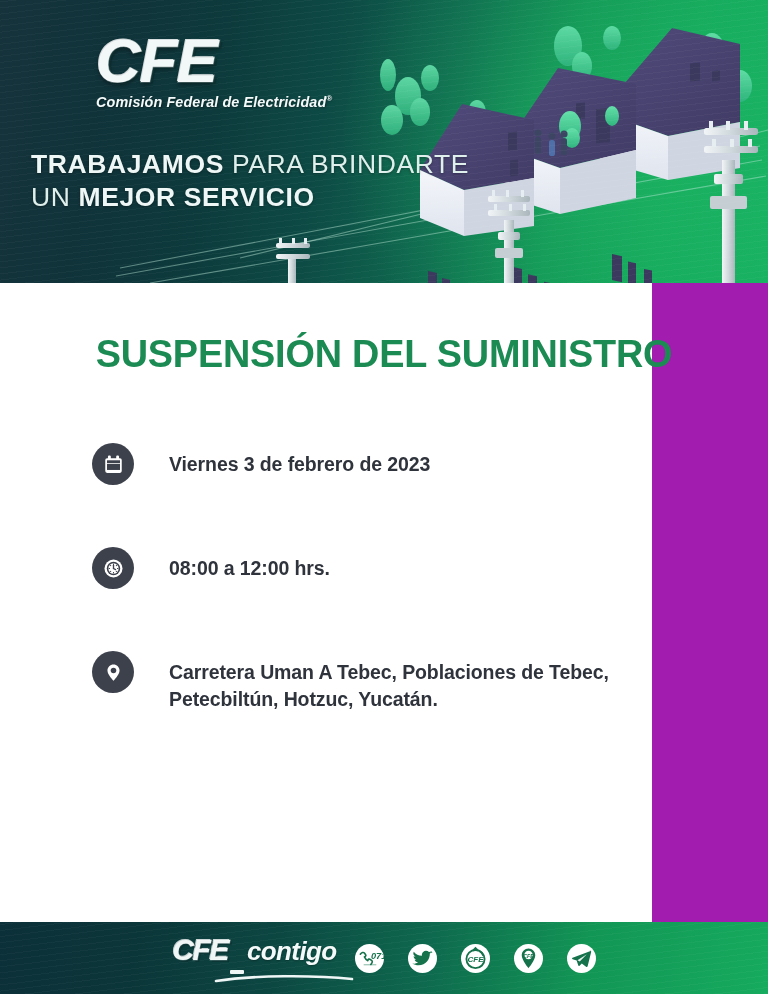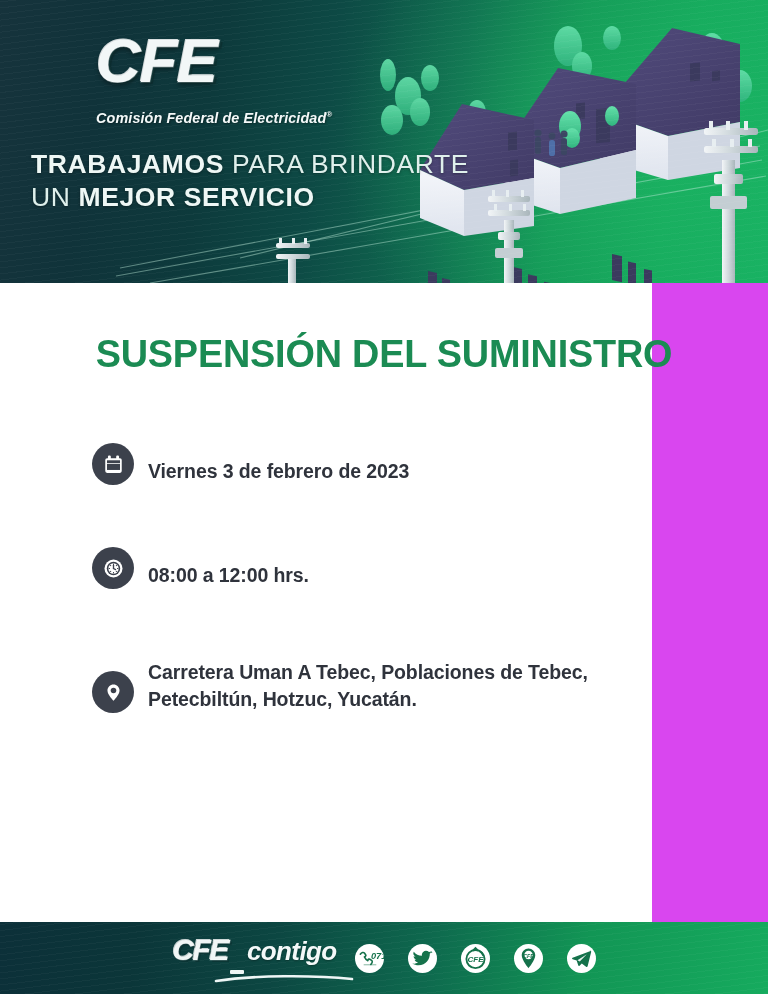--- a/index.html
+++ b/index.html
@@ -7,21 +7,21 @@
   html, body {
     width:768px; height:994px;
     background:#ffffff;
     font-family:"Liberation Sans", sans-serif;
     overflow:hidden;
   }
 
   .poster {
     position:relative;
     width:768px; height:994px;
-    background:#d946ef;
+    background:#a21caf;
   }
 
   
   .header {
     position:absolute;
     left:0; top:0;
     width:768px; height:283px;
     background:linear-gradient(100deg,
         #16333c 0%, #10333a 14%, #0d3a3c 28%,
         #0d4a45 42%, #0f6b4f 58%, #129455 72%,
@@ -60,21 +60,21 @@
     letter-spacing:-1px;
     color:#f2f7f7;
     text-shadow:
        2px 0 0 rgba(20,60,60,0.55),
        3px 2px 0 rgba(10,40,40,0.45),
       -1px -1px 0 rgba(255,255,255,0.8),
        0 3px 5px rgba(0,0,0,0.35);
     -webkit-text-stroke:1.2px rgba(255,255,255,0.35);
   }
   .brand-sub {
-    margin-top:18px;
+    margin-top:2px;
     font-weight:bold;
     font-style:italic;
     font-size:14.4px;
     letter-spacing:0.1px;
     color:#f4f9f9;
     text-shadow:1px 1px 2px rgba(0,0,0,0.35);
     white-space:nowrap;
   }
   .brand-sub sup { font-size:8px; vertical-align:super; }
 
@@ -116,22 +116,23 @@
     transform:scaleX(0.97);
   }
 
   .rows {
     position:absolute;
     left:92px; top:164px;
     width:610px;
   }
   .row {
     display:flex;
-    align-items:flex-end;
+    align-items:flex-start;
     margin-bottom:66px;
+    gap:21px;
   }
   .row:last-child { margin-bottom:0; }
 
   .ico {
     flex:0 0 auto;
     width:42px; height:42px;
     border-radius:50%;
     background:#3c414c;
     display:flex; align-items:center; justify-content:center;
     margin-right:14px;

